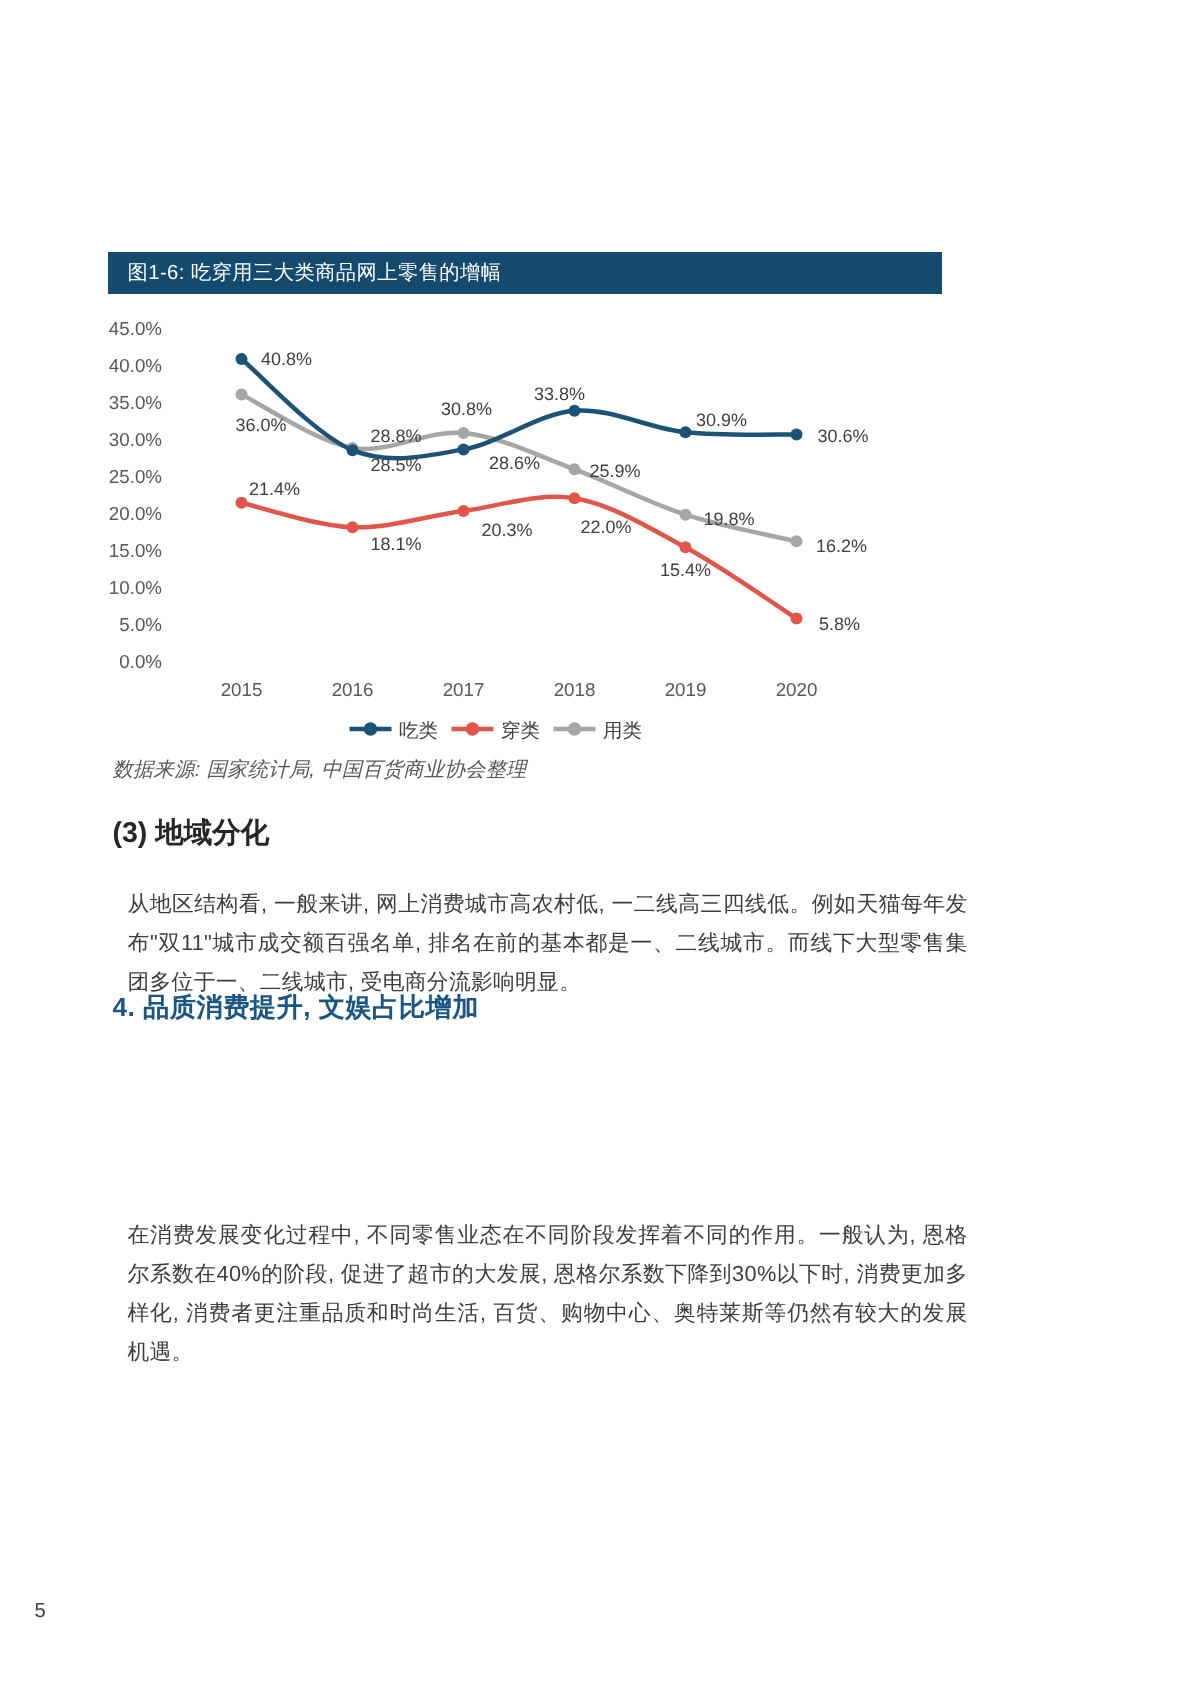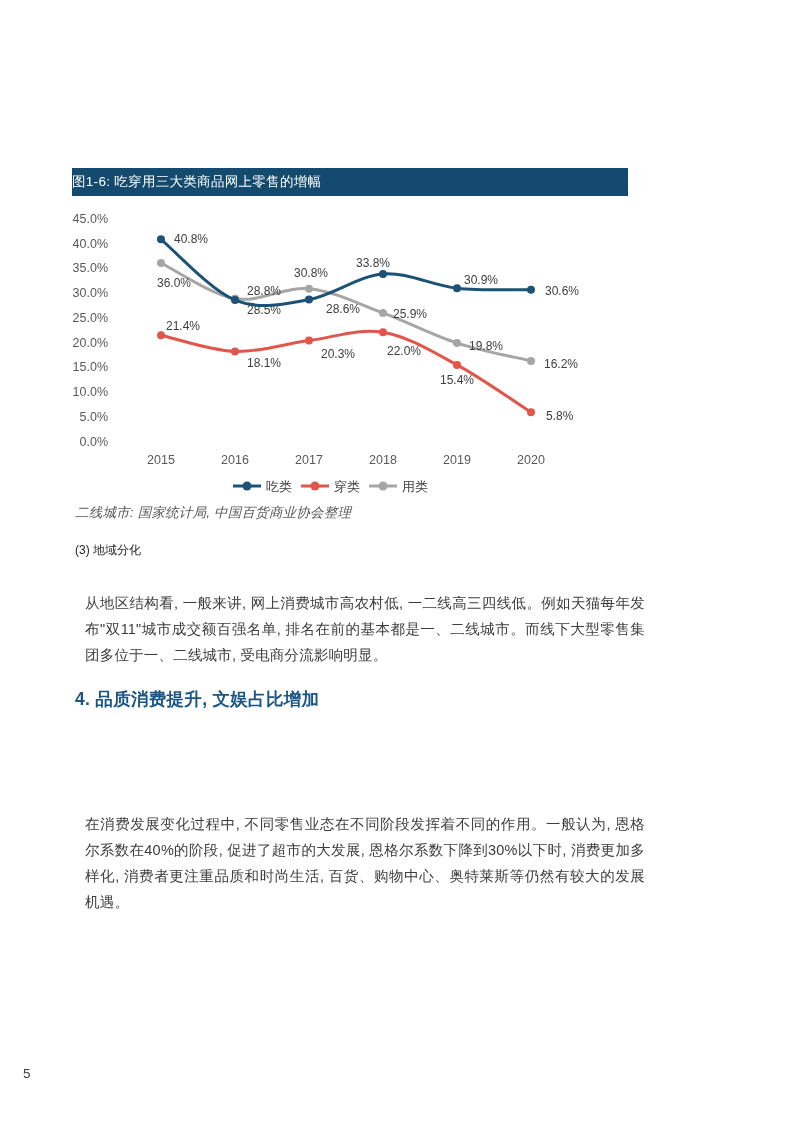--- a/index.html
+++ b/index.html
@@ -6,45 +6,45 @@
   .page {
     position:relative;
     width:793px; height:1122px;
     background:#ffffff;
     font-family:"Liberation Sans","DejaVu Sans",sans-serif;
     overflow:hidden;
   }
   .figure-block { position:absolute; left:72px; top:168px; width:556px; }
   .figure-title-bar {
     height:28px; line-height:28px;
+    padding-left:13px;
     color:#ffffff; font-size:13.5px; font-weight:500;
     letter-spacing:0.3px;
   }
   .chart-svg { display:block; width:556px; height:302px; margin-top:4px; }
   .source-note {
     position:absolute; left:75px; top:504px;
     font-style:italic; font-size:13.5px; color:#575757;
     letter-spacing:0.2px;
   }
   .sec3-heading {
     position:absolute; left:75px; top:542px;
-    font-size:12px; font-weight:normal; color:#262626;
+    font-size:19px; font-weight:bold; color:#262626;
   }
   .body-para {
     position:absolute; left:75px; width:560px;
     font-size:14.5px; line-height:26px; color:#3d3d3d;
     text-align:justify; letter-spacing:0.2px;
     margin:10px;
   }
   .para-1 { top:580px; }
   .sec4-heading {
     position:absolute; left:75px; top:659px;
     font-size:17.5px; font-weight:bold;
     letter-spacing:0.3px;
-    margin-top:28px;
   }
   .para-2 { top:702px; }
   .para-3 { top:801px; }
   .page-number {
     position:absolute; left:23px; top:1066px;
     font-size:13.5px; color:#404040;
   }
 </style>
 </head>
 <body>
@@ -116,21 +116,21 @@
         <text x="194" y="291" font-size="13" fill="#404040">吃类</text>
         <line x1="229" y1="286" x2="257" y2="286" stroke="#e0564a" stroke-width="3"></line>
         <circle cx="243" cy="286" r="4.5" fill="#e0564a"></circle>
         <text x="262" y="291" font-size="13" fill="#404040">穿类</text>
         <line x1="297" y1="286" x2="325" y2="286" stroke="#a6a6a6" stroke-width="3"></line>
         <circle cx="311" cy="286" r="4.5" fill="#a6a6a6"></circle>
         <text x="330" y="291" font-size="13" fill="#404040">用类</text>
       </svg>
   </div>
 
-  <div class="source-note">二线城市: 国家统计局, 中国百货商业协会整理</div>
+  <div class="source-note">数据来源: 国家统计局, 中国百货商业协会整理</div>
 
   <div class="sec3-heading">(3) 地域分化</div>
 
   <p class="body-para para-1">从地区结构看, 一般来讲, 网上消费城市高农村低, 一二线高三四线低。例如天猫每年发布"双11"城市成交额百强名单, 排名在前的基本都是一、二线城市。而线下大型零售集团多位于一、二线城市, 受电商分流影响明显。</p>
 
   <div class="sec4-heading" style="color: rgb(26, 85, 131);">4. 品质消费提升, 文娱占比增加</div>
 
 
   <p class="body-para para-3">在消费发展变化过程中, 不同零售业态在不同阶段发挥着不同的作用。一般认为, 恩格尔系数在40%的阶段, 促进了超市的大发展, 恩格尔系数下降到30%以下时, 消费更加多样化, 消费者更注重品质和时尚生活, 百货、购物中心、奥特莱斯等仍然有较大的发展机遇。</p>
 

